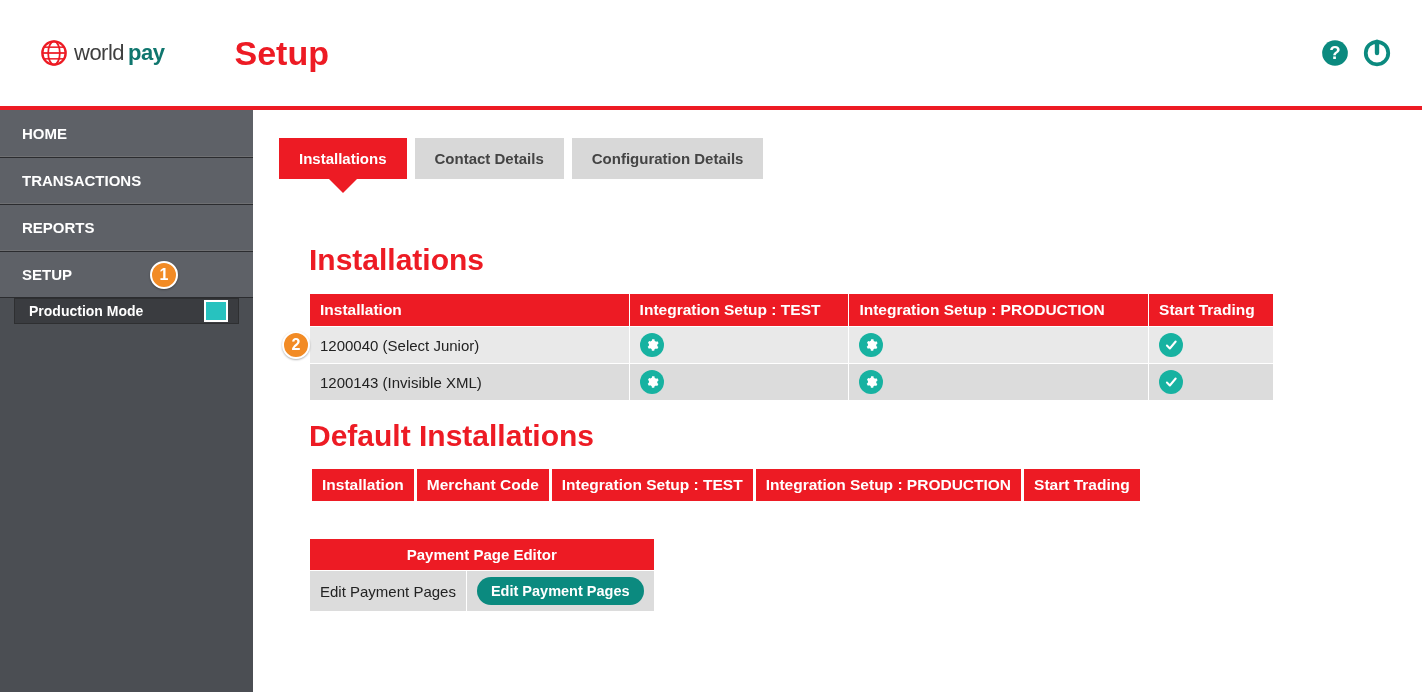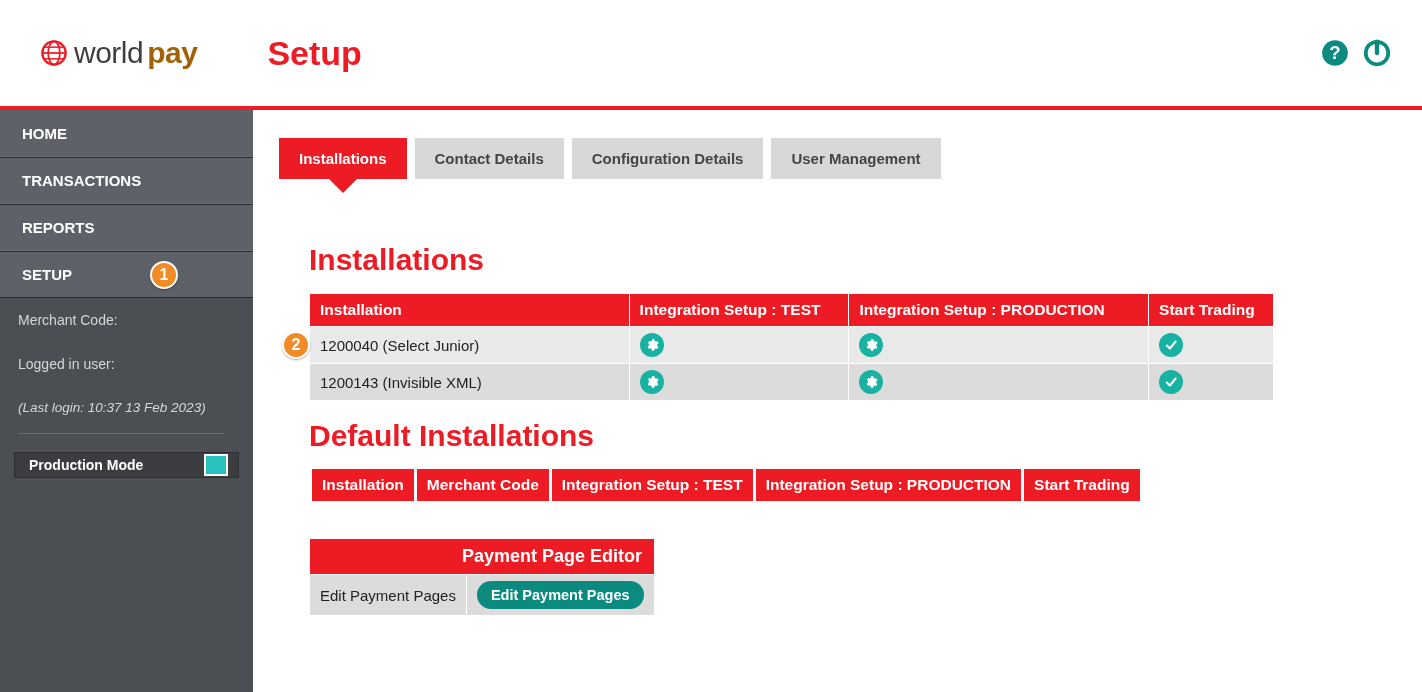--- a/index.html
+++ b/index.html
@@ -13,23 +13,23 @@
     --sidebar-border: #2b2c2f;
     --text-grey: #444;
     --orange: #f28b25;
   }
   * { box-sizing: border-box; }
   html, body { margin:0; padding:0; font-family: Arial, "Helvetica Neue", sans-serif; background:#fff; color:#222; }
   body { width:1422px; height:692px; overflow:hidden; }
 
   
   .header { display:flex; align-items:center; height:110px; padding:0 30px 0 40px; border-bottom:4px solid var(--red); }
-  .logo { display:flex; align-items:center; gap:4px; font-family: Verdana, Geneva, sans-serif; font-size:30px; font-weight:400; color:#3f3f3f; letter-spacing:-0.5px; }
+  .logo { display:flex; align-items:center; gap:4px; font-family: Verdana, Geneva, sans-serif; font-size:22px; font-weight:400; color:#3f3f3f; letter-spacing:-0.5px; }
   .logo svg { margin-right:2px; }
-  .logo .bold { font-weight:700; color:#a16207; }
+  .logo .bold { font-weight:700; color:#0f766e; }
   .page-title { margin-left:70px; color:var(--red); font-size:34px; font-weight:700; }
   .header-icons { margin-left:auto; display:flex; gap:12px; align-items:center; }
   .header-icons .iconbtn { width:30px; height:30px; display:flex; align-items:center; justify-content:center; cursor:pointer; }
 
   
   .wrap { display:flex; height:calc(692px - 110px); }
   .sidebar { width:253px; background:var(--dark-grey); color:#fff; display:flex; flex-direction:column; padding-top:0; position:relative; }
   .sidebar-link { display:flex; align-items:center; height:47px; padding:0 22px; border-top:1px solid var(--sidebar-border); border-bottom:1px solid #6e6f72; font-weight:700; font-size:15px; background:var(--mid-grey); cursor:pointer; }
   .sidebar-link:first-child { border-top:none; }
   .sidebar-link.last { border-bottom:1px solid var(--sidebar-border); }
@@ -62,21 +62,21 @@
 
   table.default-install { border-collapse:separate; border-spacing:3px 0; }
   table.default-install th { background:var(--red); color:#fff; text-align:left; padding:7px 10px; font-size:15.5px; font-weight:700; }
 
   .gear-circ, .check-circ { display:inline-flex; align-items:center; justify-content:center; width:24px; height:24px; border-radius:50%; color:#fff; }
   .gear-circ { background:var(--teal-light); cursor:pointer; }
   .check-circ { background:var(--teal-light); }
 
   .editor-block { margin-top:38px; }
   .editor-block table { border-collapse:collapse; }
-  .editor-block th { background:var(--red); color:#fff; text-align:right; padding:7px 12px; font-size:18px; font-weight:700; }
+  .editor-block th { background:var(--red); color:#fff; text-align:center; padding:7px 12px; font-size:15px; font-weight:700; }
   .editor-block td { background:#dcdcdc; padding:6px 10px; border:1px solid #fff; font-size:15px; }
   .edit-pill { background:var(--teal); color:#fff; border-radius:18px; padding:6px 14px; font-weight:700; font-size:14.5px; cursor:pointer; display:inline-block; }
 
   .badge-two-anchor { position:relative; }
   .badge-two { position:absolute; left:-28px; top:50%; transform:translateY(-50%); }
 </style>
 </head>
 <body>
 
 <div class="header">
@@ -110,38 +110,31 @@
 
 <div class="wrap">
   <div class="sidebar">
     <div class="sidebar-link">HOME</div>
     <div class="sidebar-link">TRANSACTIONS</div>
     <div class="sidebar-link">REPORTS</div>
     <div class="sidebar-link last" style="position:relative;">
       <span>SETUP</span>
       <span class="step-marker" style="left:150px; top:9px;">1</span>
     </div>
-    <div class="sidebar-info">
-      <div class="row">Merchant Code:</div>
-      <div class="row">Logged in user:</div>
-      <div class="last-login">(Last login: 10:37 13 Feb 2023)</div>
-      <div class="divider"></div>
-    </div>
     <div class="mode-box">
       <span>Production Mode</span>
       <div class="sq"></div>
     </div>
   </div>
 
   <div class="main">
     <div class="tabs">
       <div class="tab active">Installations</div>
       <div class="tab">Contact Details</div>
       <div class="tab">Configuration Details</div>
-      <div class="tab">User Management</div>
     </div>
 
     <div class="panel">
       <h2>Installations</h2>
       <table class="install">
         <colgroup>
             <col style="width:320px">
             <col style="width:220px">
             <col style="width:300px">
             <col style="width:125px">

